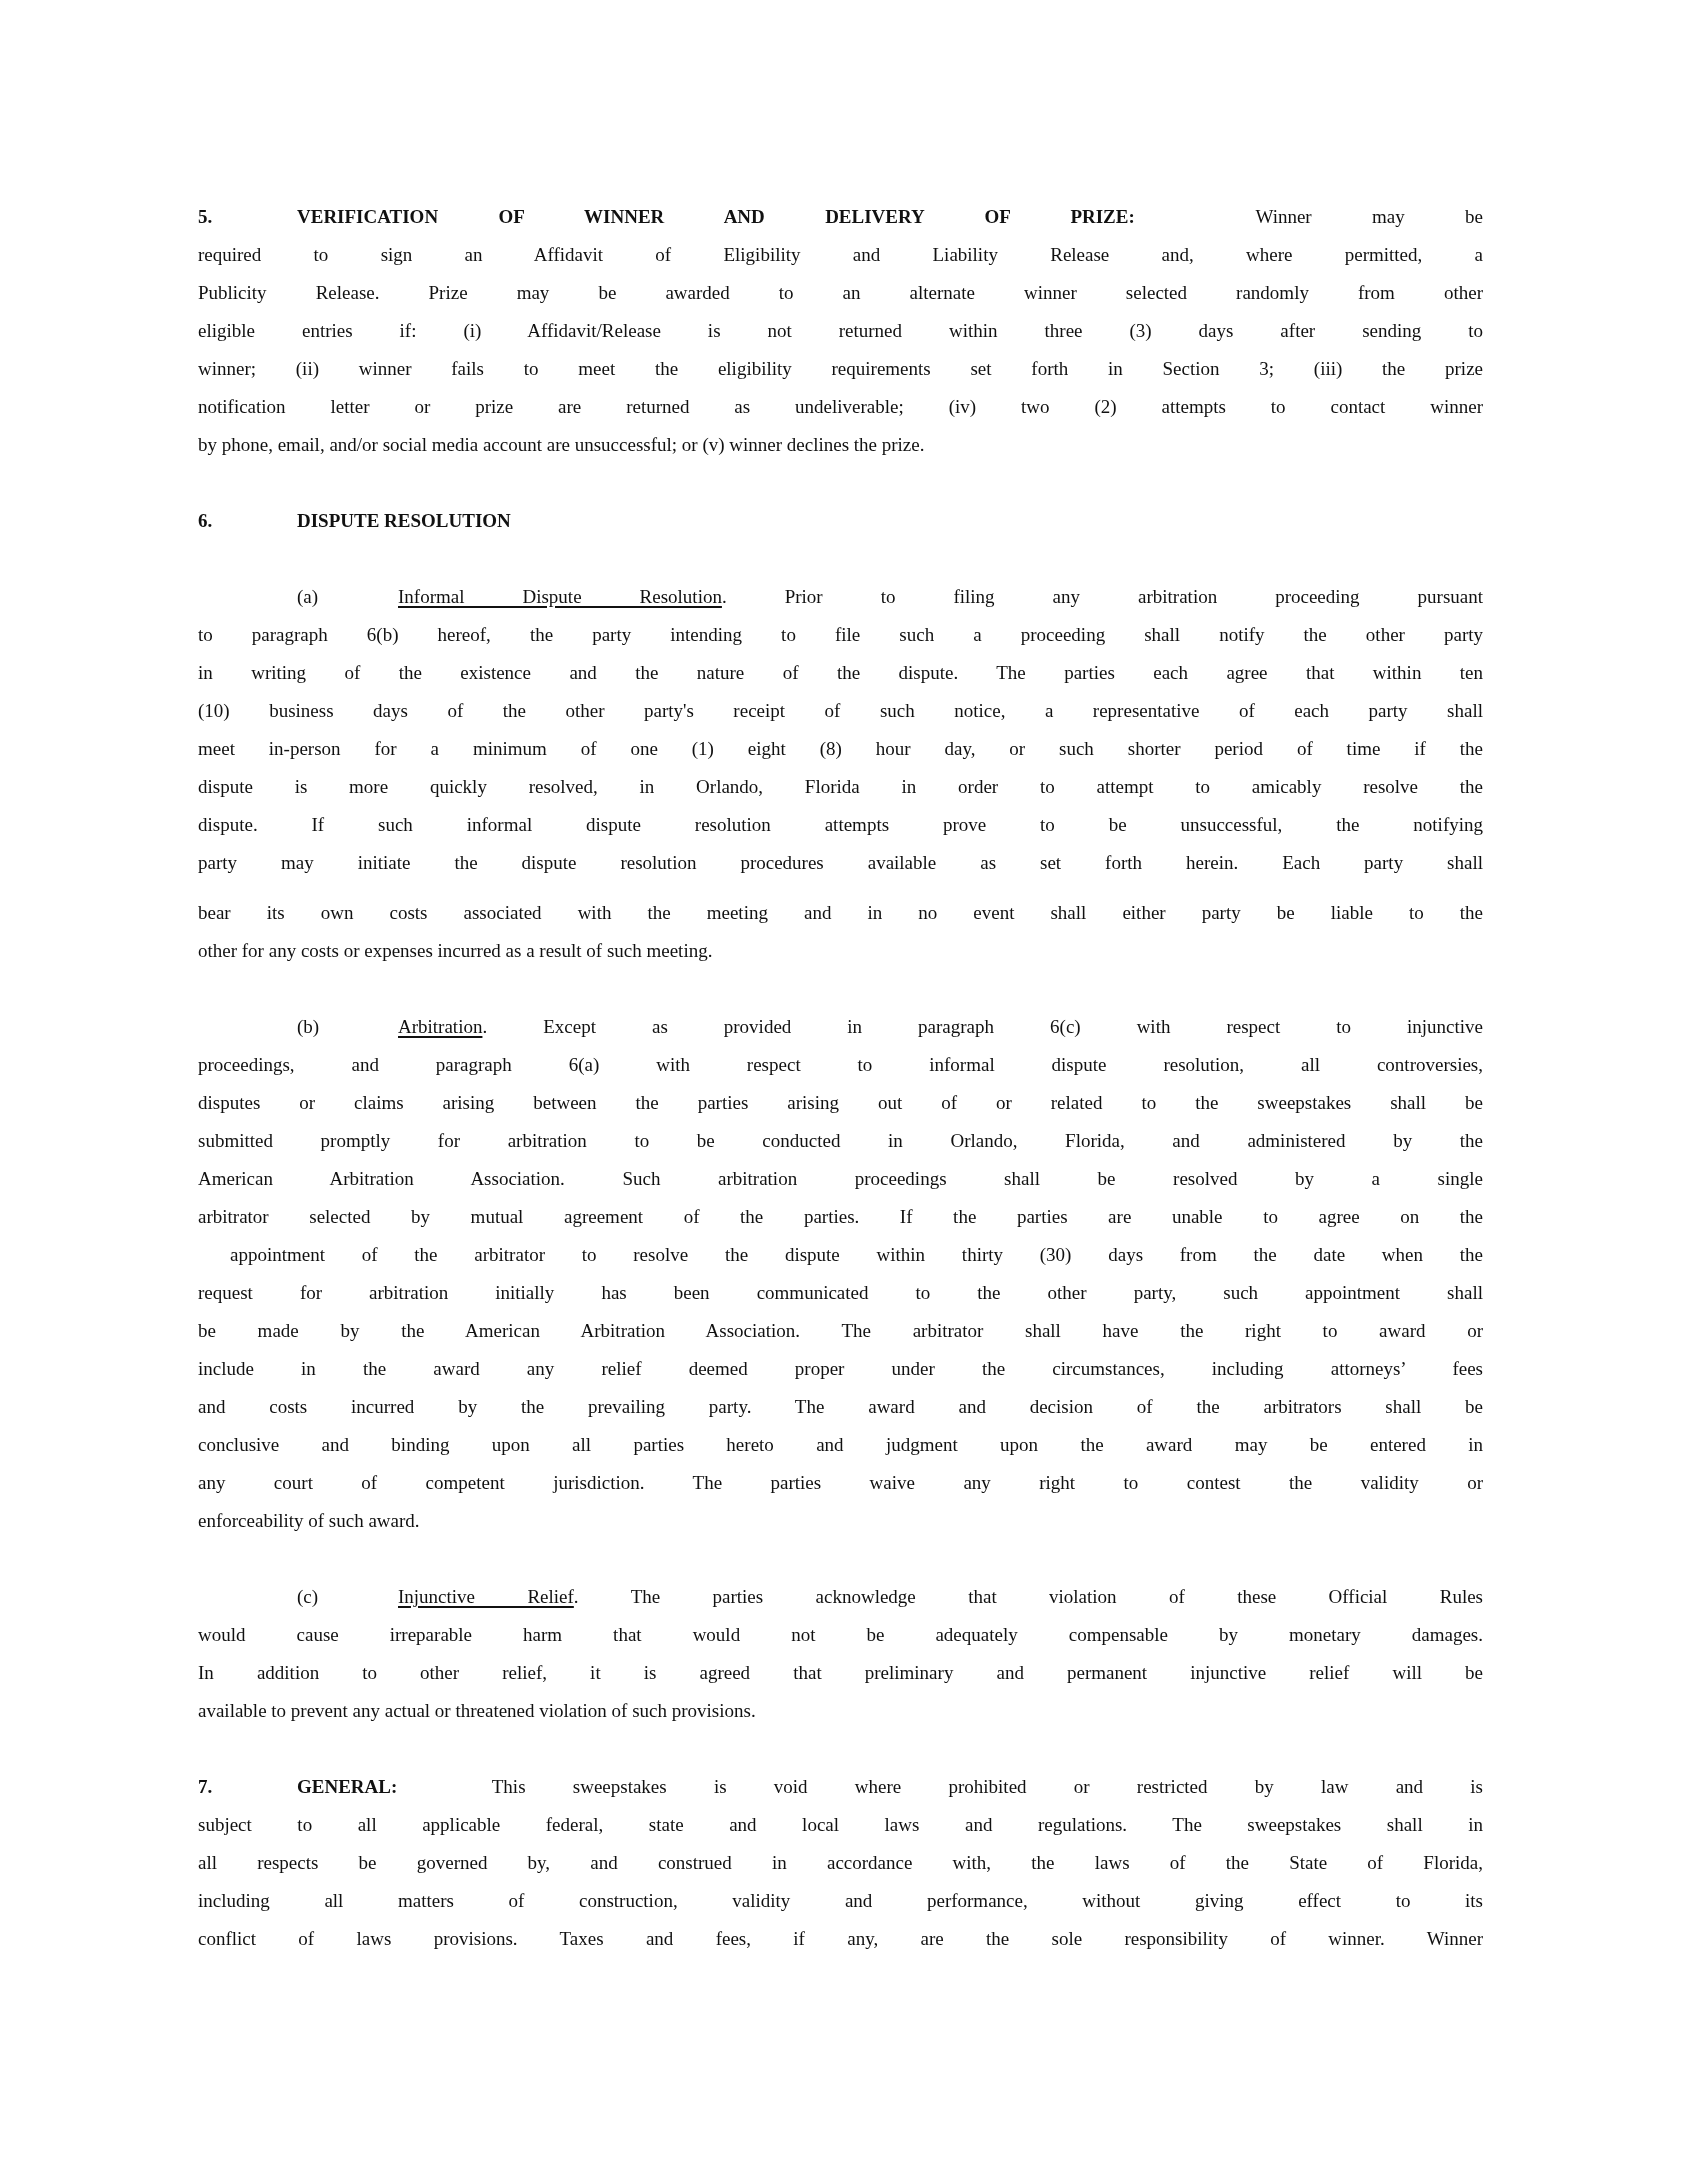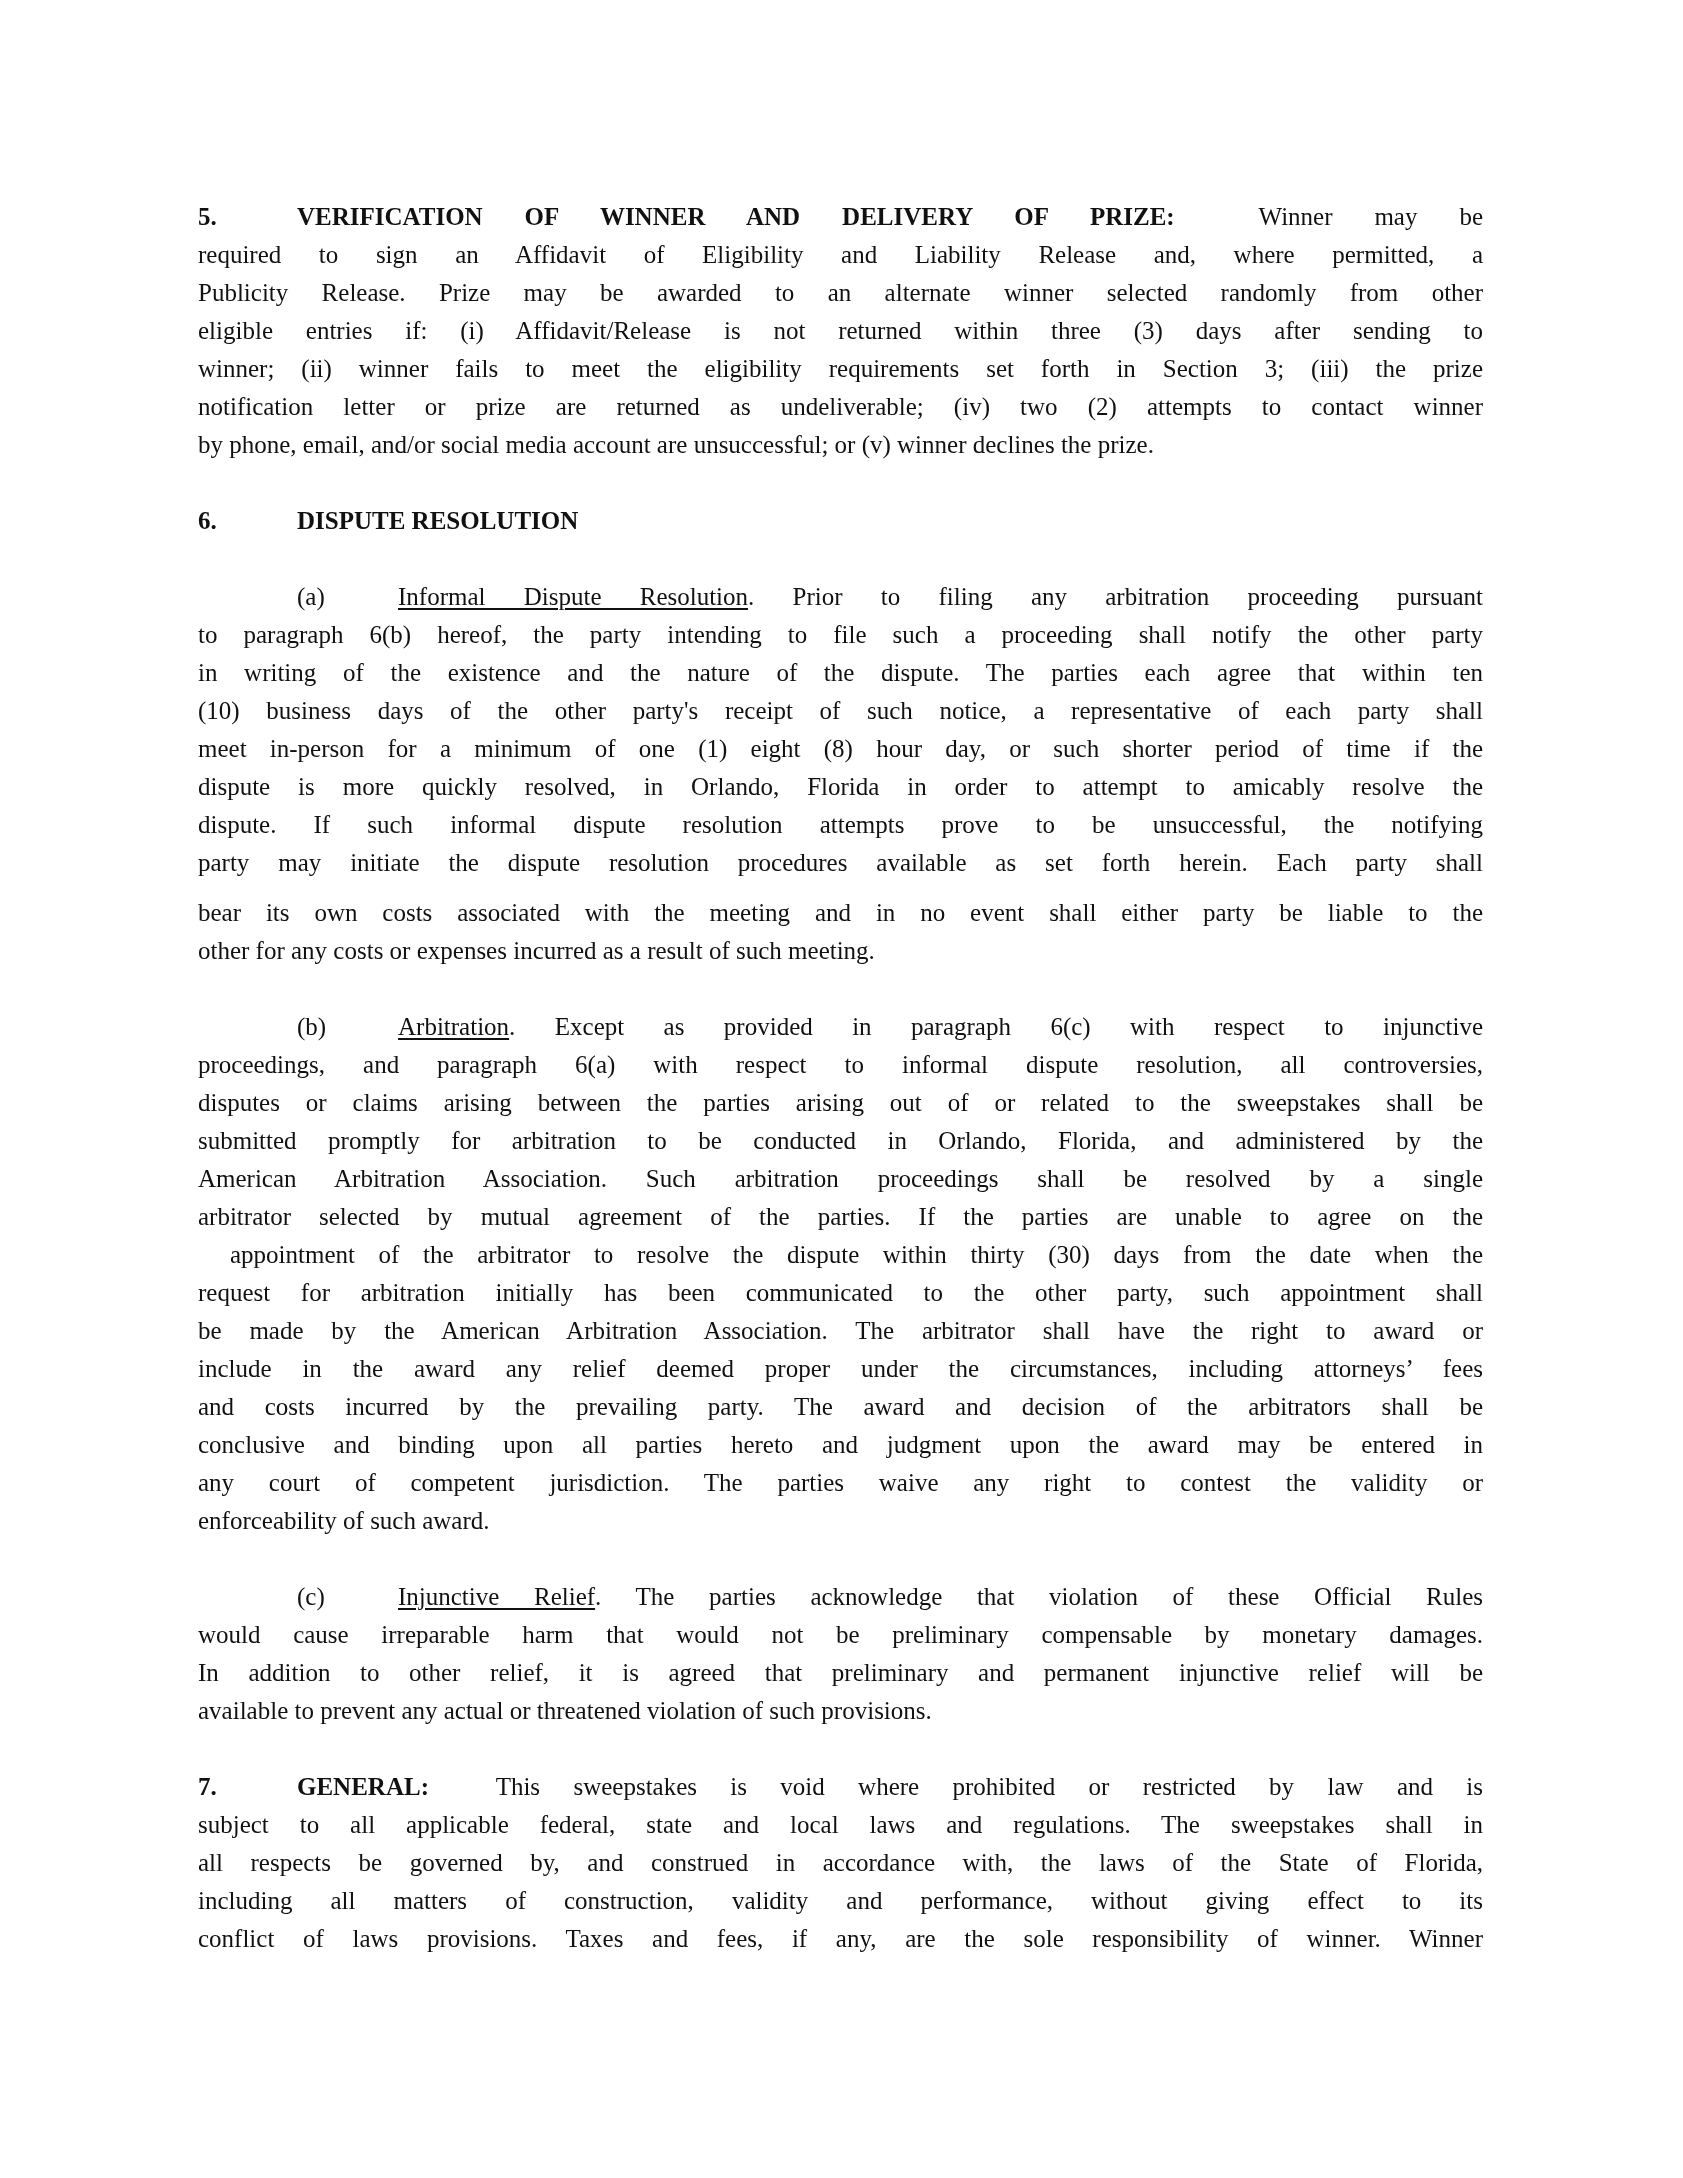--- a/index.html
+++ b/index.html
@@ -13,21 +13,21 @@
     position: relative;
     overflow: hidden;
     font-family: "Liberation Serif", "DejaVu Serif", serif;
     color: #111111;
   }
   .page {
     position: absolute;
     left: 198px;
     top: 198px;
     width: 1285px;
-    font-size: 25px;
+    font-size: 19px;
     line-height: 38px;
   }
   .line {
     display: block;
     height: 38px;
     white-space: nowrap;
     text-align: justify;
     text-align-last: justify;
     overflow: visible;
   }
@@ -113,21 +113,21 @@
     <div class="line" style="white-space: normal;">any court of competent jurisdiction.  The parties waive any right to contest the validity or</div>
     <div class="line last" style="white-space: normal;">enforceability of such award.</div>
   </div>
 
   <div class="blank"></div>
 
   <div>
     <div class="line indent" style="white-space: normal;">
       <span class="sub-label">(c)</span><span class="u">Injunctive Relief</span><span>. The parties acknowledge that violation of these Official Rules</span>
     </div>
-    <div class="line" style="white-space: normal;">would cause irreparable harm that would not be preliminary compensable by monetary damages.</div>
+    <div class="line" style="white-space: normal;">would cause irreparable harm that would not be adequately compensable by monetary damages.</div>
     <div class="line" style="white-space: normal;">In addition to other relief, it is agreed that preliminary and permanent injunctive relief will be</div>
     <div class="line last" style="white-space: normal;">available to prevent any actual or threatened violation of such provisions.</div>
   </div>
 
   <div class="blank"></div>
 
   <div>
     <div class="line" style="white-space: normal;">
       <span class="num bold">7.</span><span class="bold">GENERAL:</span>&nbsp;&nbsp;<span>This sweepstakes is void where prohibited or restricted by law and is</span>
     </div>

